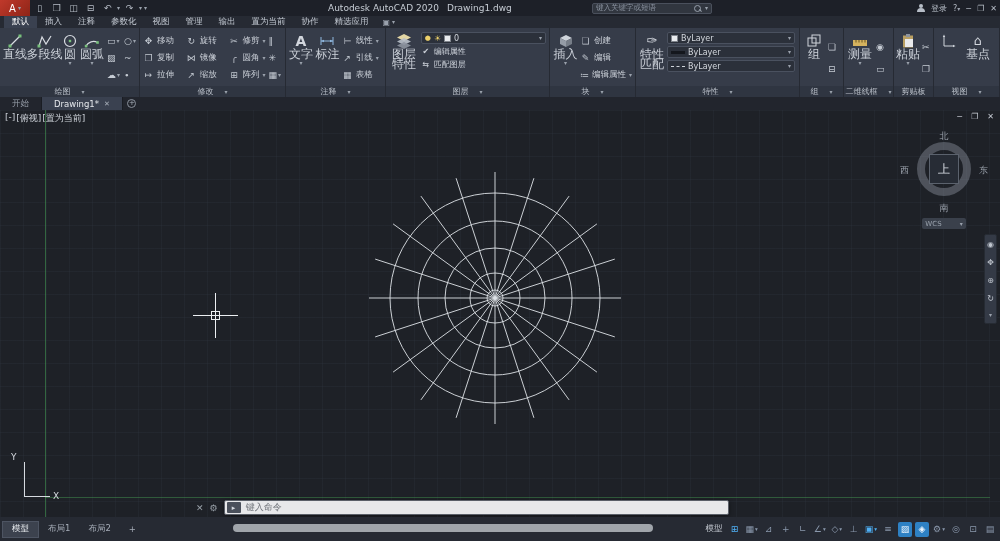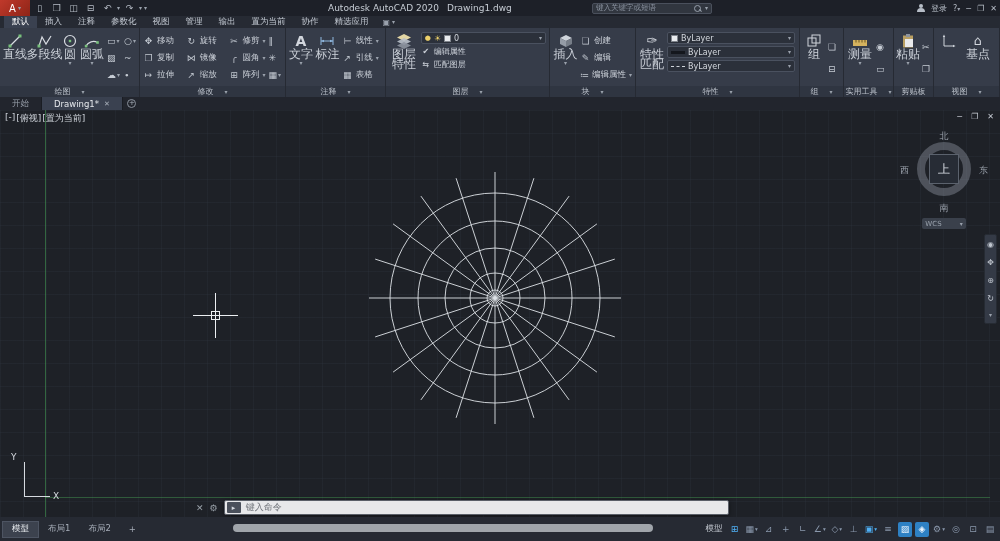--- a/index.html
+++ b/index.html
@@ -494,21 +494,21 @@
       <div class="dcol">
         <span class="sm">
             <i>◉</i>
           </span>
         <span class="sm">
             <i>▭</i>
           </span>
       </div>
     </div>
     <div class="plabel">
-        <span>实用工具</span>
+        <span>二维线框</span>
         <b class="crt">▾</b>
       </div>
   </div>
 
   <div class="panel" style="left:894px;width:40px">
     <div class="pbody">
       <div class="bb" style="width:22px">
         <span class="ic">
             <svg width="16" height="16" viewBox="0 0 16 16">
               <rect x="3" y="2.5" width="10" height="12" fill="#b99f62"></rect>

